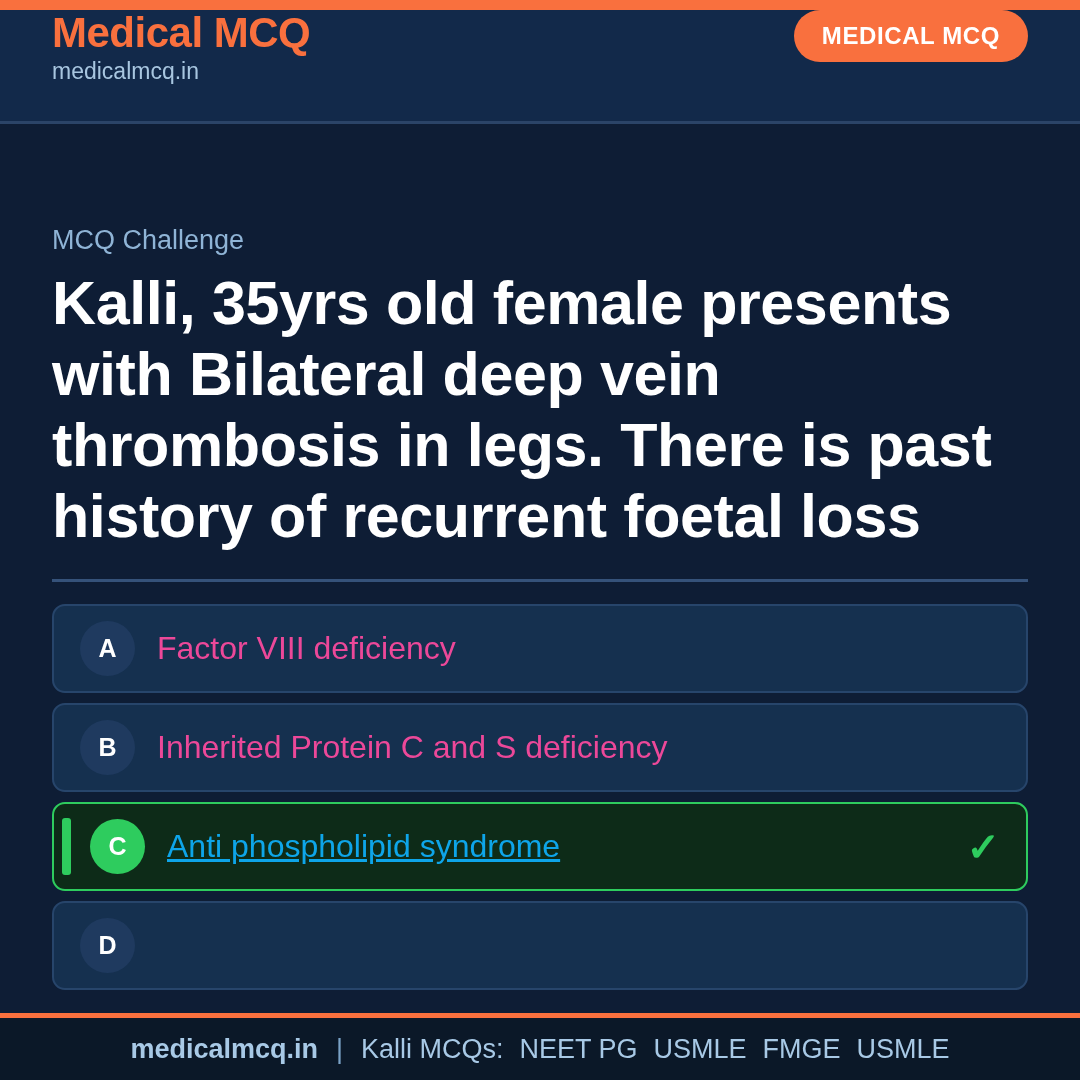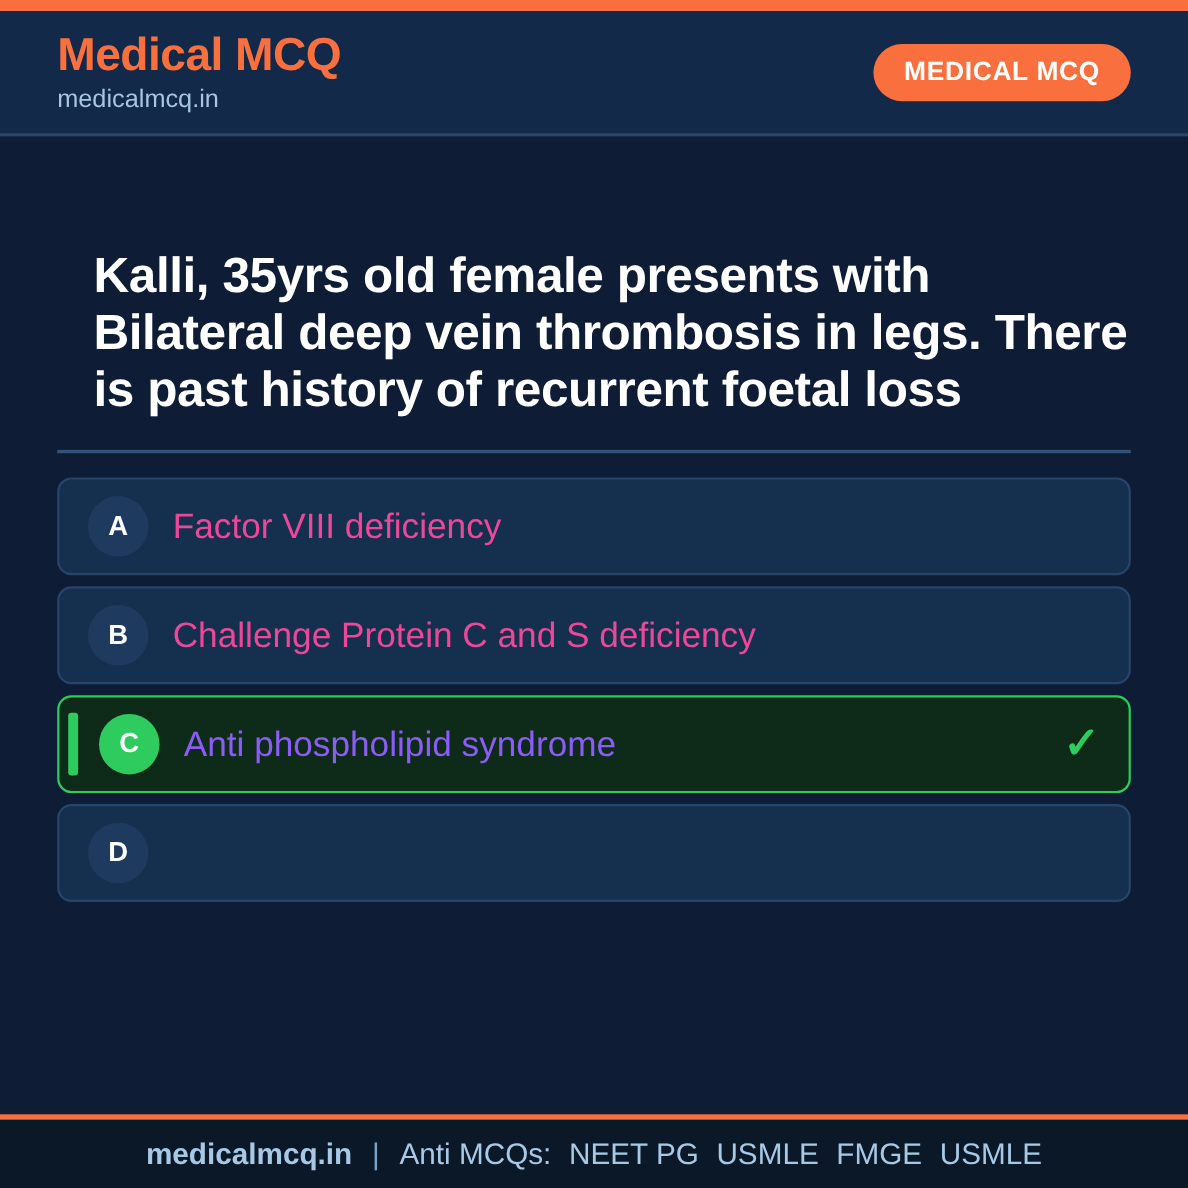--- a/index.html
+++ b/index.html
@@ -29,21 +29,21 @@
     flex: 0 0 auto;
   }
 
   
   .header {
     flex: 0 0 auto;
     height: 114px;
     background: #12294a;
     border-bottom: 3px solid #2b4468;
     display: flex;
-    align-items: center;
+    align-items: flex-start;
     justify-content: space-between;
     padding: 0 52px;
   }
 
   .brand-block { display: flex; flex-direction: column; justify-content: center; }
 
   .brand-title {
     font-size: 42px;
     font-weight: bold;
     color: #f9703e;
@@ -79,26 +79,25 @@
   }
 
   .eyebrow {
     font-size: 27px;
     color: #8fb4d6;
     line-height: 1.2;
     margin-bottom: 12px;
   }
 
   .question {
-    font-size: 45px;
+    font-size: 61px;
     font-weight: bold;
     color: #ffffff;
     line-height: 1.16;
     letter-spacing: -0.4px;
-    margin-left: 33px;
   }
 
   .divider {
     height: 3px;
     background: #35527a;
     margin: 28px 0 22px 0;
     width: 100%;
   }
 
   
@@ -157,21 +156,21 @@
   .option.correct .accent-bar {
     position: absolute;
     left: 8px;
     top: 14px;
     bottom: 14px;
     width: 9px;
     border-radius: 3px;
     background: #2ecc5e;
   }
   .option.correct .option-badge { background: #2ecc5e; color: #ffffff; }
-  .option.correct .option-text { color: #8b5cf6; }
+  .option.correct .option-text { color: #0ea5e9; text-decoration: underline; }
   .option.correct .option-check { opacity: 1; }
 
   
   .footer-rule {
     flex: 0 0 auto;
     height: 5px;
     width: 100%;
     background: #f9703e;
   }
 
@@ -204,37 +203,38 @@
 
   <div class="header">
     <div class="brand-block">
       <div class="brand-title">Medical MCQ</div>
       <div class="brand-sub">medicalmcq.in</div>
     </div>
     <div class="header-badge">MEDICAL MCQ</div>
   </div>
 
   <div class="content">
+    <div class="eyebrow">MCQ Challenge</div>
     <div class="question">Kalli, 35yrs old female presents with Bilateral deep vein thrombosis in legs. There is past history of recurrent foetal loss</div>
 
     <div class="divider"></div>
 
     <div class="options">
 
       <div class="option">
         <div class="accent-bar"></div>
         <div class="option-badge">A</div>
         <div class="option-text">Factor VIII deficiency</div>
         <div class="option-check"></div>
       </div>
 
       <div class="option">
         <div class="accent-bar"></div>
         <div class="option-badge">B</div>
-        <div class="option-text">Challenge Protein C and S deficiency</div>
+        <div class="option-text">Inherited Protein C and S deficiency</div>
         <div class="option-check"></div>
       </div>
 
       <div class="option correct">
         <div class="accent-bar"></div>
         <div class="option-badge">C</div>
         <div class="option-text">Anti phospholipid syndrome</div>
         <div class="option-check">✓</div>
       </div>
 
@@ -245,20 +245,20 @@
       </div>
 
     </div>
   </div>
 
   <div class="footer-rule"></div>
 
   <div class="footer">
     <span class="footer-text footer-site">medicalmcq.in</span>
     <span class="footer-text footer-sep">|</span>
-    <span class="footer-text">Anti MCQs:</span>
+    <span class="footer-text">Kalli MCQs:</span>
     <span class="footer-text footer-exam">NEET PG</span>
     <span class="footer-text footer-exam">USMLE</span>
     <span class="footer-text footer-exam">FMGE</span>
     <span class="footer-text footer-exam">USMLE</span>
   </div>
 
 </div>
 
 </body></html>

